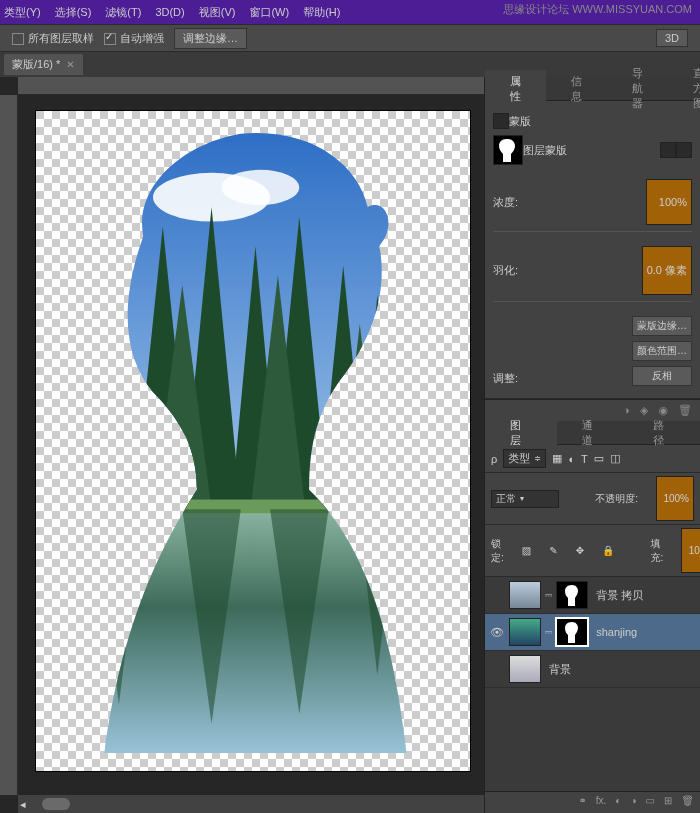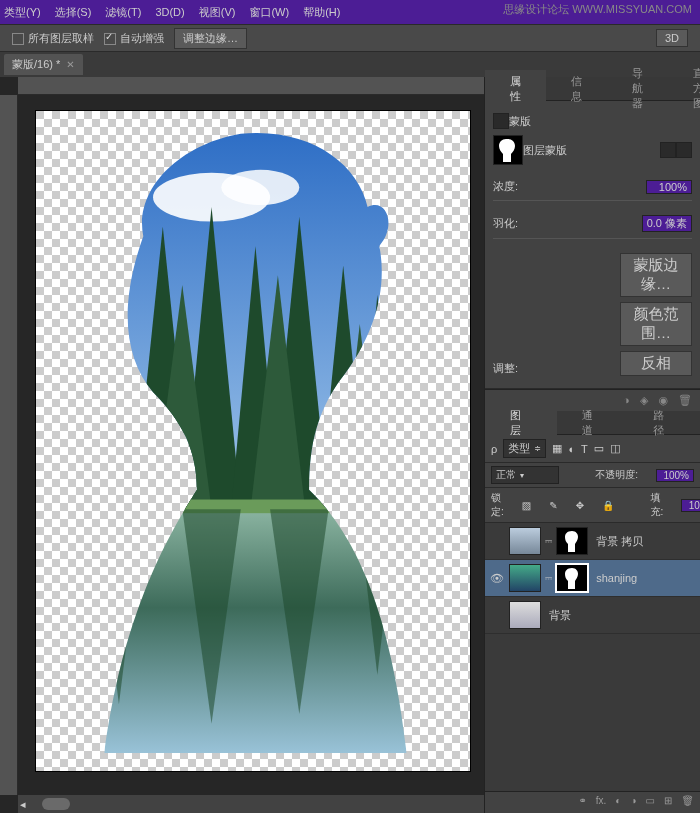--- a/index.html
+++ b/index.html
@@ -24,23 +24,23 @@
 .canvas-wrap{position:absolute;left:36px;top:34px;right:14px;bottom:32px;display:flex;align-items:flex-start;justify-content:flex-start}
 .canvas{width:445px;height:660px;background:repeating-conic-gradient(#fff 0 25%,#ccc 0 50%) 0 0/16px 16px;box-shadow:0 0 0 1px #000;position:relative;overflow:hidden}
 .panels{width:216px;background:#424242;border-left:1px solid #222;display:flex;flex-direction:column}
 .ptabs{height:24px;display:flex;align-items:center;background:#383838;border-bottom:1px solid #222}
 .ptab{padding:4px 25px;color:#999}
 .ptab.on{background:#424242;color:#ddd}
 .prop{padding:6px 8px;border-bottom:1px solid #2a2a2a;flex-shrink:0}
 .prow{display:flex;align-items:center;margin:6px 0;}
 .ic{width:16px;height:16px;border:1px solid #222;background:#2a2a2a}
 .thumb-mask{width:30px;height:30px;border:1px solid #222;background:#000}
-.inp{background:#4c1d95;border:1px solid #222;padding:0 4px;min-width:46px;text-align:right;color:#ccc}
+.inp{background:#a16207;border:1px solid #222;padding:16px 4px;min-width:46px;text-align:right;color:#ccc}
 .slot{flex:1}
-.pbtn{background:#5a5a5a;border:1px solid #333;padding:2px 4px;border-radius:0;font-size:15px;text-align:center;width:72px}
+.pbtn{background:#5a5a5a;border:1px solid #333;padding:2px 4px;border-radius:0;font-size:10px;text-align:center;width:60px}
 .pfooter{height:22px;border-top:1px solid #222;display:flex;justify-content:flex-end;gap:10px;padding:4px 8px;color:#888}
 .lyr-opts{padding:4px 6px;display:flex;align-items:center;gap:6px;border-bottom:1px solid #2a2a2a}
 .drop{background:#333;border:1px solid #222;padding:1px 4px;display:flex;align-items:center;gap:4px}
 .chev{font-size:8px}
 .lyr-row2{padding:3px 6px;display:flex;align-items:center;gap:18px;border-bottom:1px solid #2a2a2a;font-size:10px}
 .layerlist{flex:1;overflow:auto;background:#3a3a3a}
 .layer{display:flex;align-items:center;padding:4px 4px;border-bottom:1px solid #2e2e2e;gap:4px}
 .layer.sel{background:#4e6a8a}
 .eye{width:16px;text-align:center;color:#ccc}
 .lthumb{width:32px;height:28px;border:1px solid #222;background:#888}

